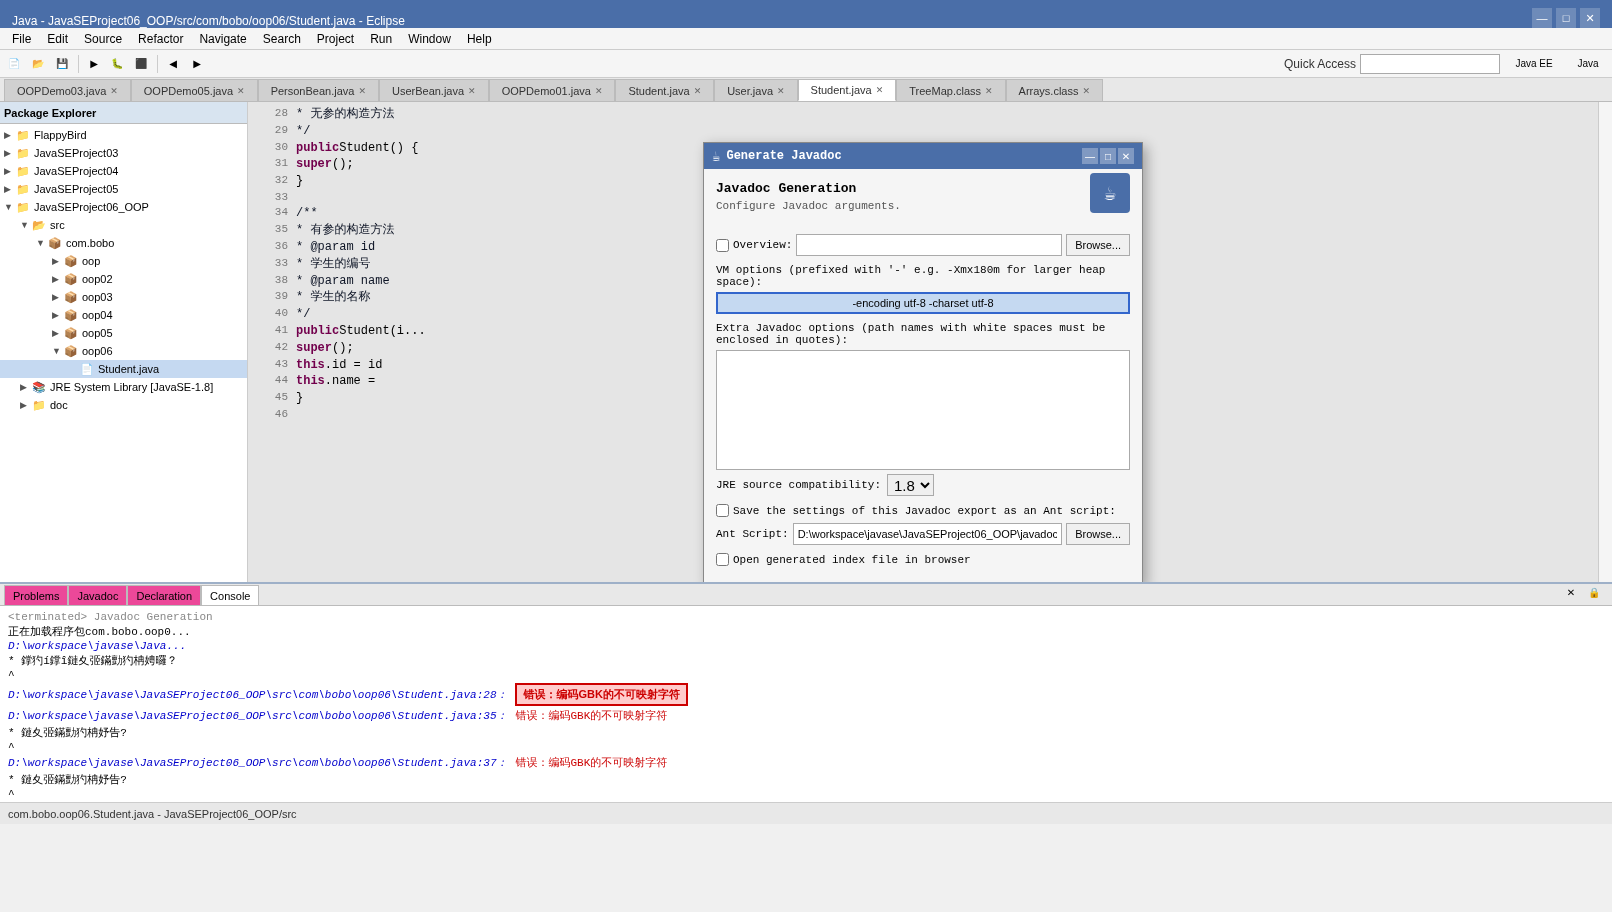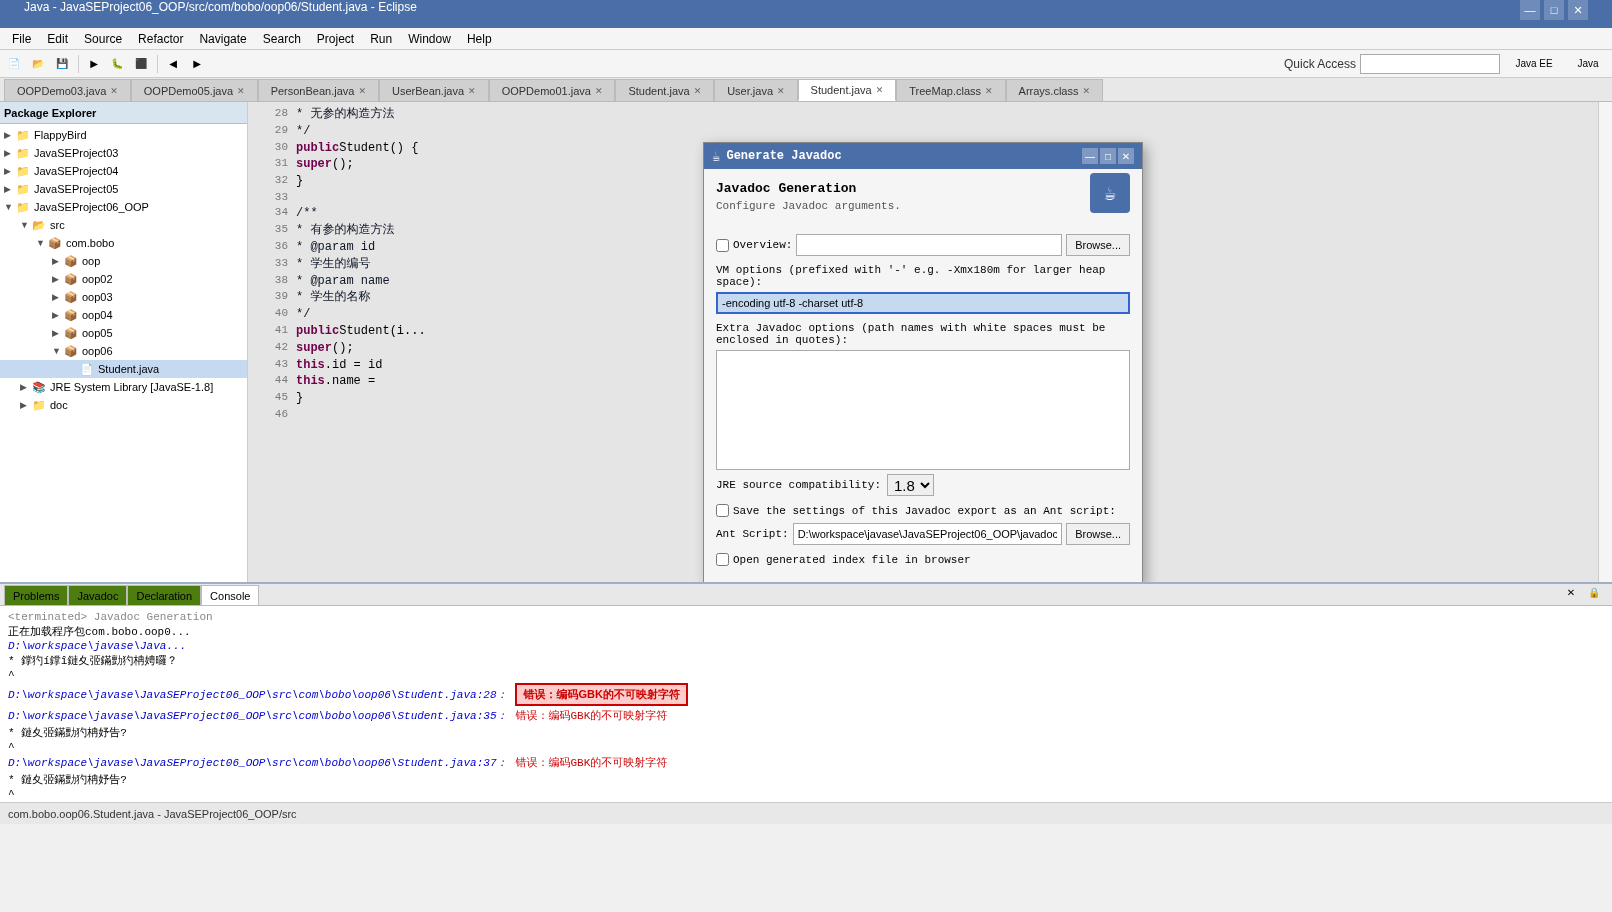--- a/index.html
+++ b/index.html
@@ -4,22 +4,22 @@
   <style>
     * { box-sizing: border-box; margin: 0; padding: 0; }
     body { font-family: 'Segoe UI', Arial, sans-serif; font-size: 12px; background: #f0f0f0; overflow: hidden; width: 1612px; height: 912px; }
 
     
     .title-bar {
       background: #4a6ea8;
       color: white;
       height: 28px;
       display: flex;
-      align-items: flex-start;
-      padding: 0 24px;
+      align-items: flex-end;
+      padding: 0 12px;
       font-size: 12px;
     }
     .title-bar-title { flex: 1; }
     .title-bar-controls { display: flex; gap: 4px; }
     .title-bar-btn { width: 20px; height: 20px; background: rgba(255,255,255,0.2); border: none; color: white; cursor: pointer; font-size: 11px; display: flex; align-items: center; justify-content: center; }
 
     
     .menu-bar {
       background: #f5f5f5;
       border-bottom: 1px solid #ccc;
@@ -144,21 +144,21 @@
       background: #e8e8e8;
       border-bottom: 1px solid #bbb;
       display: flex;
       align-items: flex-end;
       padding: 0 4px;
     }
     .bottom-tab {
       height: 20px;
       padding: 0 8px;
       font-size: 11px;
-      background: #4d7c0f;
+      background: #ec4899;
       border: 1px solid #bbb;
       border-bottom: none;
       cursor: pointer;
       display: flex; align-items: center;
     }
     .bottom-tab.active { background: white; }
     .bottom-content { flex: 1; overflow: auto; padding: 4px 8px; font-size: 11px; font-family: 'Courier New', monospace; }
     .console-line { margin: 1px 0; }
     .console-path { color: #0000cc; font-style: italic; }
     .console-error { color: #cc0000; }
@@ -215,21 +215,21 @@
     .dialog-icon { float: right; width: 40px; height: 40px; background: #4a6ea8; border-radius: 4px; display: flex; align-items: center; justify-content: center; color: white; font-size: 20px; margin-top: -8px; }
     .dialog-row { display: flex; align-items: center; margin-bottom: 8px; gap: 4px; }
     .dialog-label { font-size: 11px; white-space: nowrap; }
     .dialog-input { flex: 1; height: 22px; border: 1px solid #aaa; padding: 0 4px; font-size: 11px; }
     .dialog-btn-sm { height: 22px; padding: 0 8px; font-size: 11px; background: #f0f0f0; border: 1px solid #aaa; cursor: pointer; white-space: nowrap; }
     .dialog-section-label { font-size: 11px; margin-bottom: 4px; }
     .dialog-select-row { display: flex; align-items: center; margin-bottom: 8px; gap: 6px; }
     .dialog-select { height: 22px; border: 1px solid #aaa; font-size: 15px; padding: 0 2px; }
     .dialog-checkbox-row { display: flex; align-items: center; margin-bottom: 6px; gap: 4px; font-size: 11px; }
     .vm-options-row { display: flex; align-items: center; margin-bottom: 8px; gap: 4px; }
-    .vm-options-input { flex: 1; height: 22px; border: 2px solid #3366cc; padding: 0 4px; font-size: 11px; background: #c5d9f1; }
+    .vm-options-input { flex: 1; height: 22px; border: 2px solid #3366cc; padding: 0 4px; font-size: 11px; background: #c5d9f1; text-align: center; }
     .extra-options-area { width: 100%; height: 120px; border: 1px solid #aaa; padding: 4px; font-size: 11px; resize: none; }
   </style>
 </head>
 <body>
 
 <div class="title-bar">
   <span class="title-bar-title">Java - JavaSEProject06_OOP/src/com/bobo/oop06/Student.java - Eclipse</span>
   <div class="title-bar-controls">
     <button class="title-bar-btn">—</button>
     <button class="title-bar-btn">□</button>

